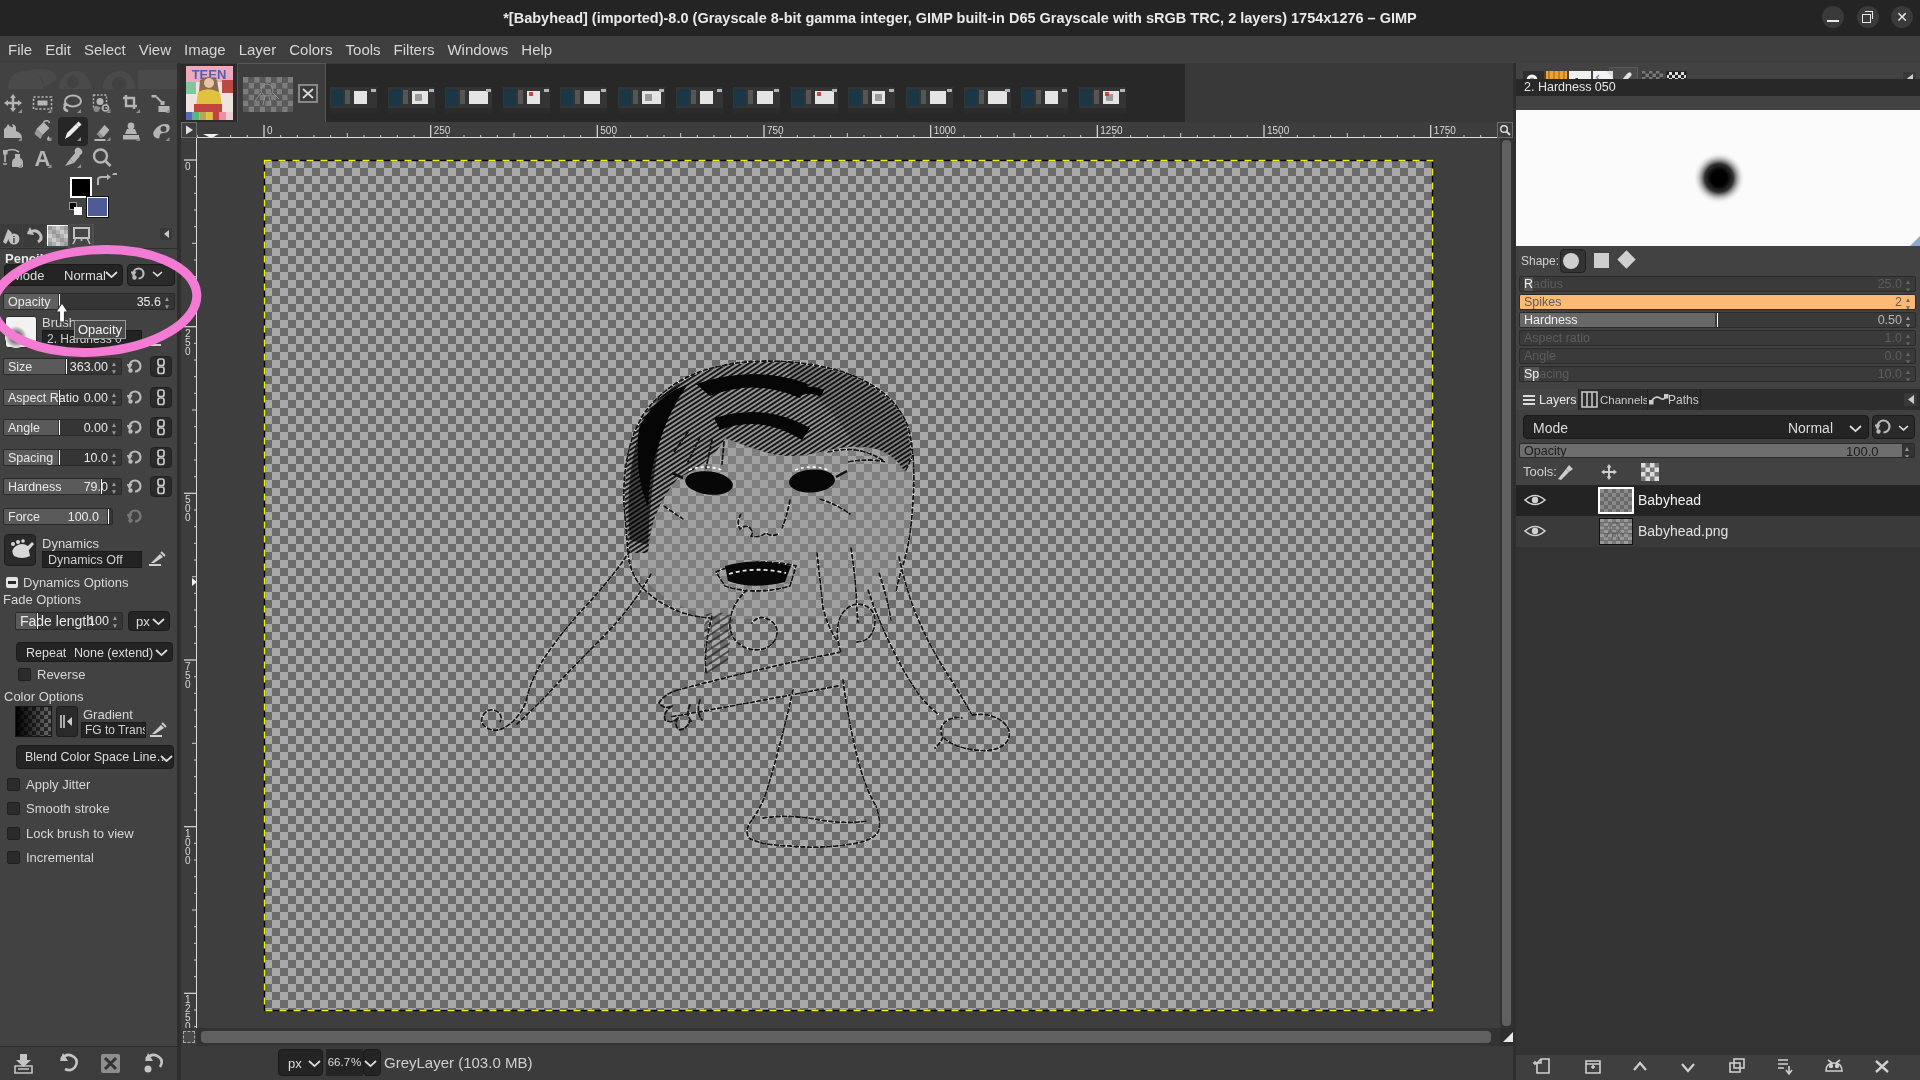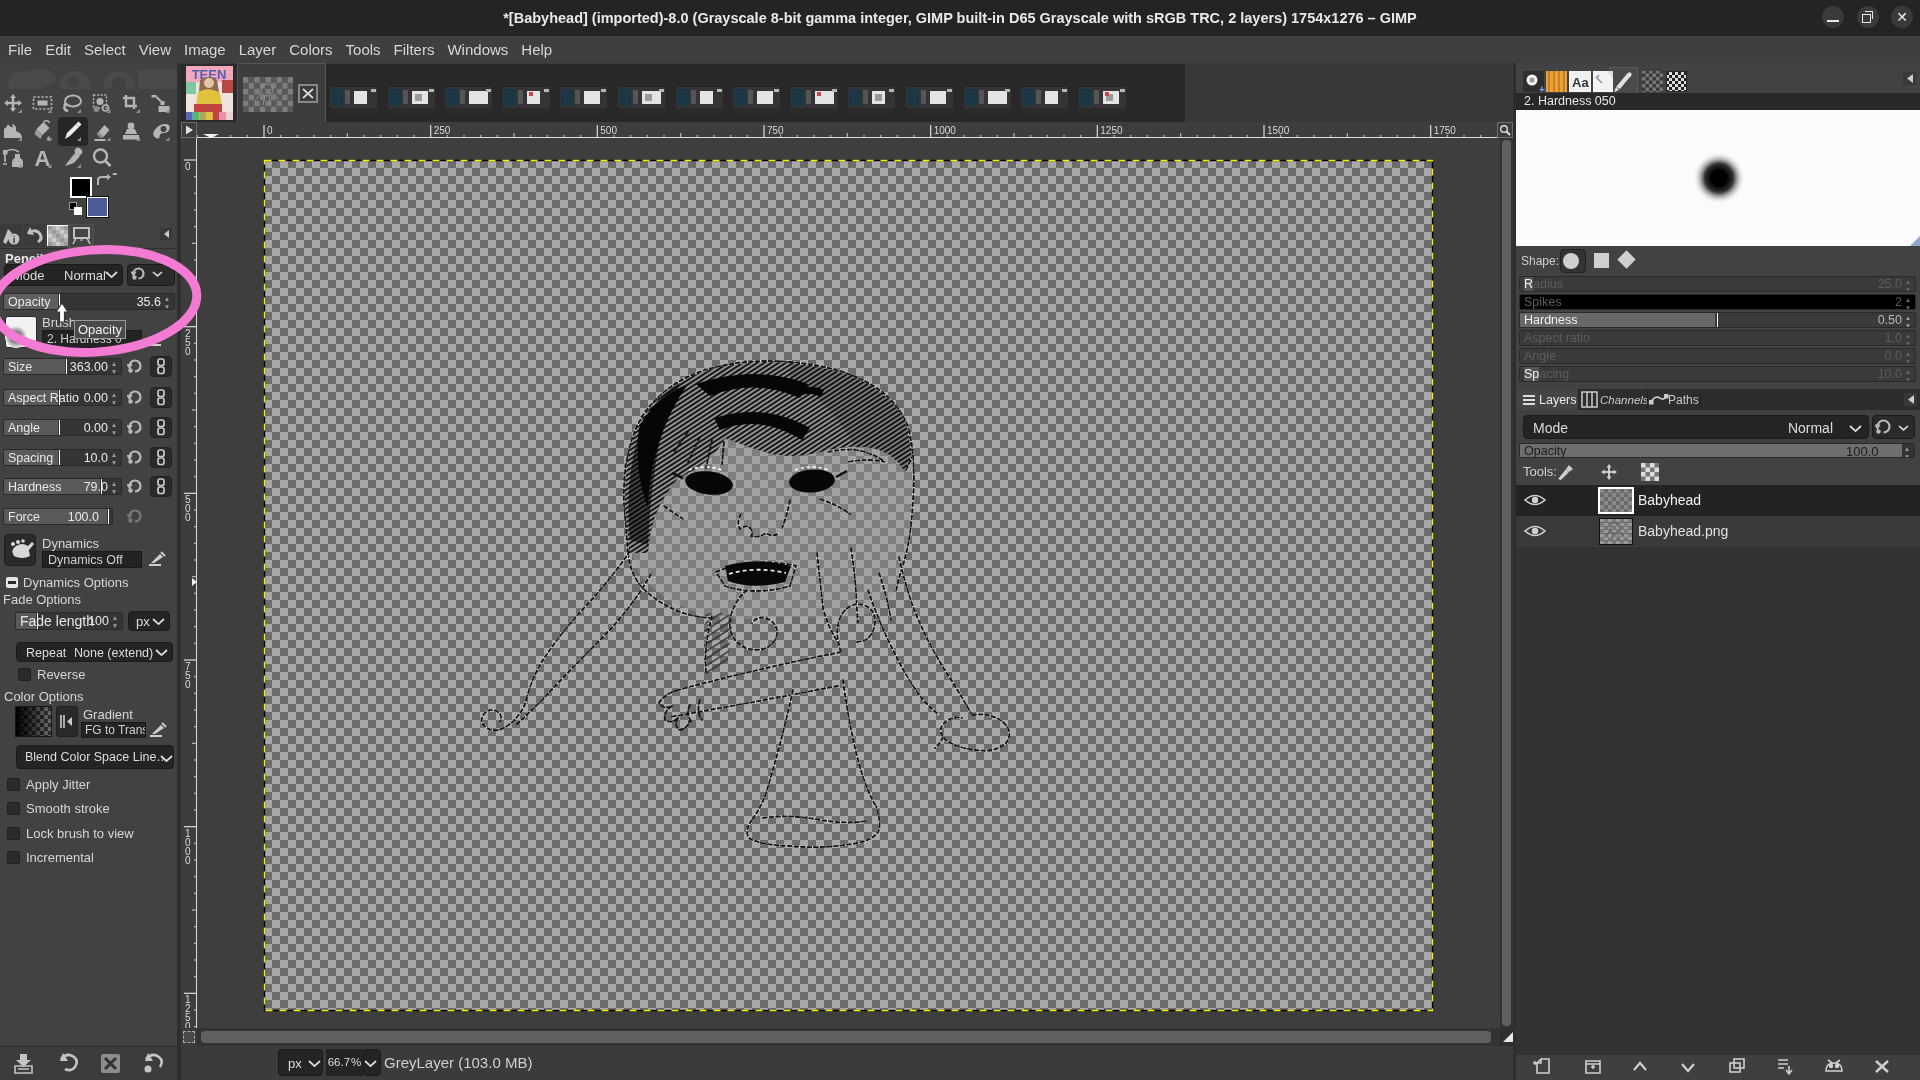--- a/index.html
+++ b/index.html
@@ -938,21 +938,21 @@
 <pattern id="pchk" width="6" height="6" patternUnits="userSpaceOnUse">
             <rect width="6" height="6" fill="#222"></rect>
             <rect width="3" height="3" fill="#ddd"></rect>
             <rect x="3" y="3" width="3" height="3" fill="#ddd"></rect>
           </pattern>
         </defs>
 <rect x="151" y="9" width="19" height="19" fill="url(#pchk)"></rect>
 <rect x="387" y="9" width="13" height="13" fill="#383838"></rect>
         <path d="M397 11 L391 15.5 L397 20 Z" fill="#ccc"></path>
 </svg>
-      <div class="abs" style="left:0;top:30px;width:404px;height:17px;background:#282828;color:#e6e6e6;font-size:12.5px;line-height:17px;padding-left:8px;">2. Hardness 050</div>
+      <div class="abs" style="left:0;top:16px;width:404px;height:17px;background:#282828;color:#e6e6e6;font-size:12.5px;line-height:17px;padding-left:8px;">2. Hardness 050</div>
       <div class="abs" style="left:0;top:47px;width:404px;height:136px;background:#fbfbfb;"></div>
 <svg class="abs" width="404" height="136" style="left:0;top:47px;">
         <defs>
           <radialGradient id="blob2">
             <stop offset="30%" stop-color="#000"></stop>
             <stop offset="55%" stop-color="#333"></stop>
             <stop offset="100%" stop-color="#fbfbfb" stop-opacity="0"></stop>
           </radialGradient>
         </defs>
         <circle cx="203" cy="68" r="26" fill="url(#blob2)"></circle>
@@ -963,21 +963,21 @@
       <svg class="abs" width="120" height="26" style="left:42px;top:186px;">
         <circle cx="13" cy="12" r="8" fill="#cfcfcf"></circle>
         <rect x="36" y="4" width="15" height="15" fill="#cfcfcf"></rect>
         <rect x="62" y="4" width="13" height="13" fill="#cfcfcf" transform="rotate(45 68.5 10.5)"></rect>
       </svg>
       <div class="slider" style="left:3px;top:213px;width:397px;height:16px;background:#3a3a3a;border-color:#2a2a2a;">
         <div class="slbl" style="color:#5d5d5d;font-size:12.5px;"><span style="color:#f0f0f0;background:#555;">R</span>adius</div>
         <div class="sval" style="color:#5d5d5d;font-size:12.5px;">25.0</div>
         <div class="spin" style="color:#666;">▲<br>▼</div>
       </div>
-      <div class="slider" style="left:3px;top:231px;width:397px;height:16px;background:#000000;border-color:#2a2a2a;">
+      <div class="slider" style="left:3px;top:231px;width:397px;height:16px;background:#fdba74;border-color:#2a2a2a;">
         <div class="slbl" style="color:#5d5d5d;font-size:12.5px;">Spikes</div>
         <div class="sval" style="color:#5d5d5d;font-size:12.5px;">2</div>
         <div class="spin" style="color:#666;">▲<br>▼</div>
       </div>
       <div class="slider" style="left:3px;top:249px;width:397px;height:16px;background:#3a3a3a;border-color:#2a2a2a;">
         <div class="sfill" style="width:195px;background:#686868;"></div>
         <div class="scaret" style="left:197px;"></div>
         <div class="slbl" style="color:#f0f0f0;font-size:12.5px;">Hardness</div>
         <div class="sval" style="color:#b5b5b5;font-size:12.5px;">0.50</div>
         <div class="spin" style="color:#9a9a9a;">▲<br>▼</div>
@@ -1006,21 +1006,21 @@
         </g>
 <rect x="66" y="3" width="15" height="15" fill="none" stroke="#ccc" stroke-width="1.5"></rect>
         <path d="M71 3 L71 18 M76 3 L76 18" stroke="#ccc" stroke-width="1.5"></path>
 <path d="M135 13 Q139 6 144 9 Q147 12 151 7" stroke="#ccc" stroke-width="1.6" fill="none"></path>
         <rect x="133" y="11" width="4.5" height="4.5" fill="#ccc"></rect>
         <rect x="148" y="5" width="4.5" height="4.5" fill="#ccc"></rect>
 <rect x="388" y="4" width="13" height="13" fill="#383838"></rect>
         <path d="M398 6 L392 10.5 L398 15 Z" fill="#ccc"></path>
 </svg>
       <div class="abs" style="left:23px;top:330px;font-size:12.5px;color:#e8e8e8;">Layers</div>
-      <div class="abs" style="left:84px;top:331px;font-size:11.5px;color:#c9c9c9;font-style:italic;">Channels</div>
+      <div class="abs" style="left:84px;top:331px;font-size:11.5px;color:#c9c9c9;">Channels</div>
       <div class="abs" style="left:152px;top:330px;font-size:12px;color:#c9c9c9;">Paths</div>
       <div class="abs" style="left:62px;top:326px;width:1px;height:21px;background:#222;"></div>
       <div class="abs" style="left:131px;top:326px;width:1px;height:21px;background:#222;"></div>
       <div class="abs" style="left:184px;top:326px;width:1px;height:21px;background:#222;"></div>
       <div class="abs" style="left:0;top:347px;width:404px;height:33px;background:#404040;"></div>
       <div class="combo" style="left:7px;top:352px;width:346px;height:24px;">
         <span style="position:absolute;left:9px;top:4px;font-size:14px;">Mode</span>
         <span style="position:absolute;right:35px;top:4px;font-size:14px;">Normal</span>
       </div>
       <svg class="abs" width="13" height="8" style="left:333px;top:362px;">

